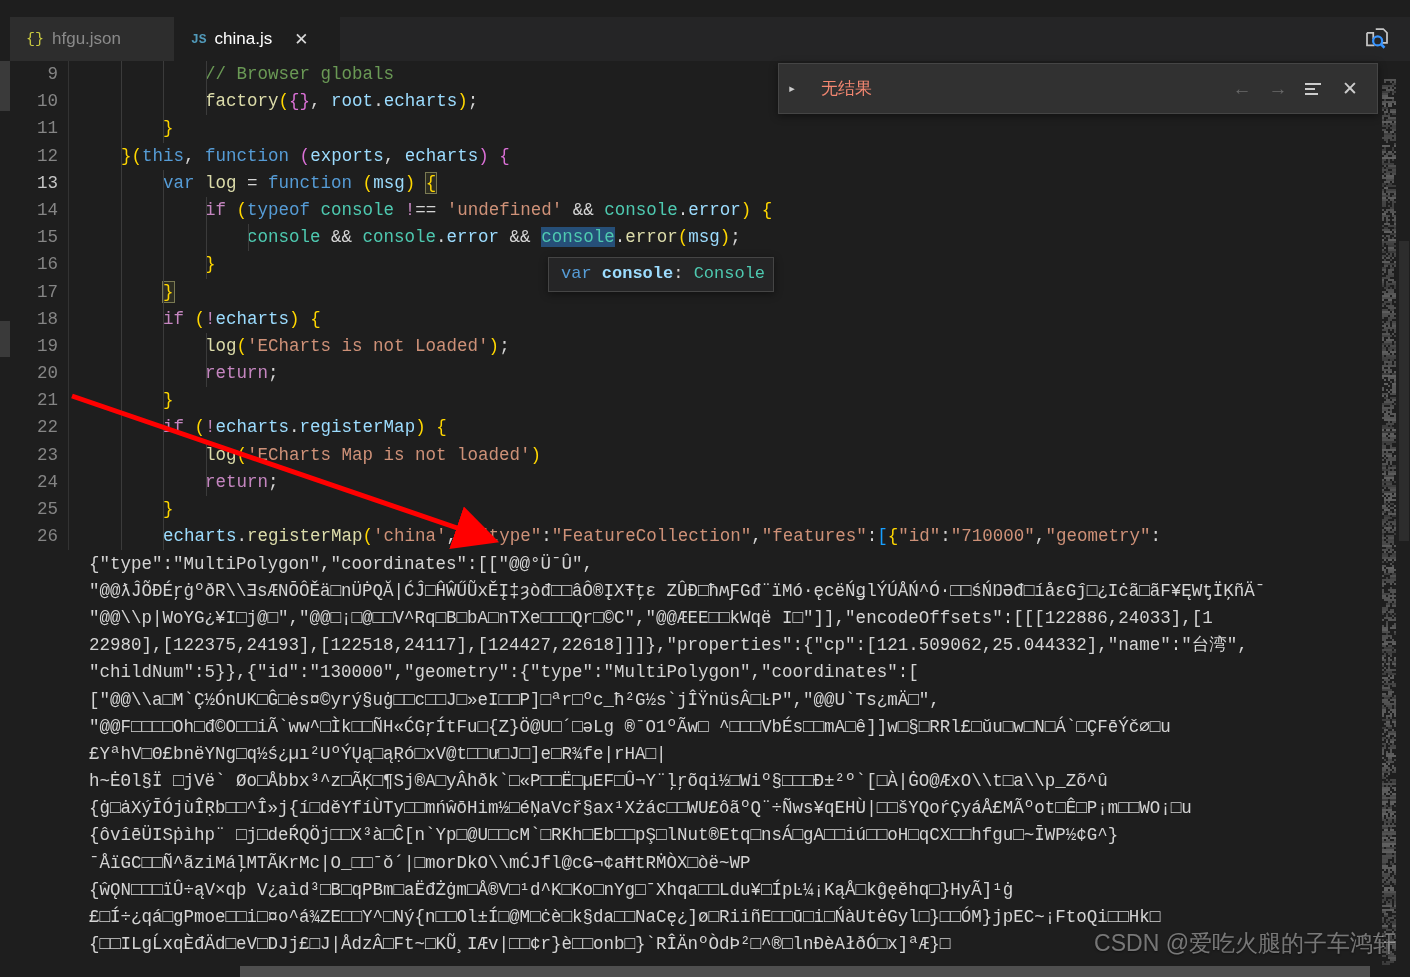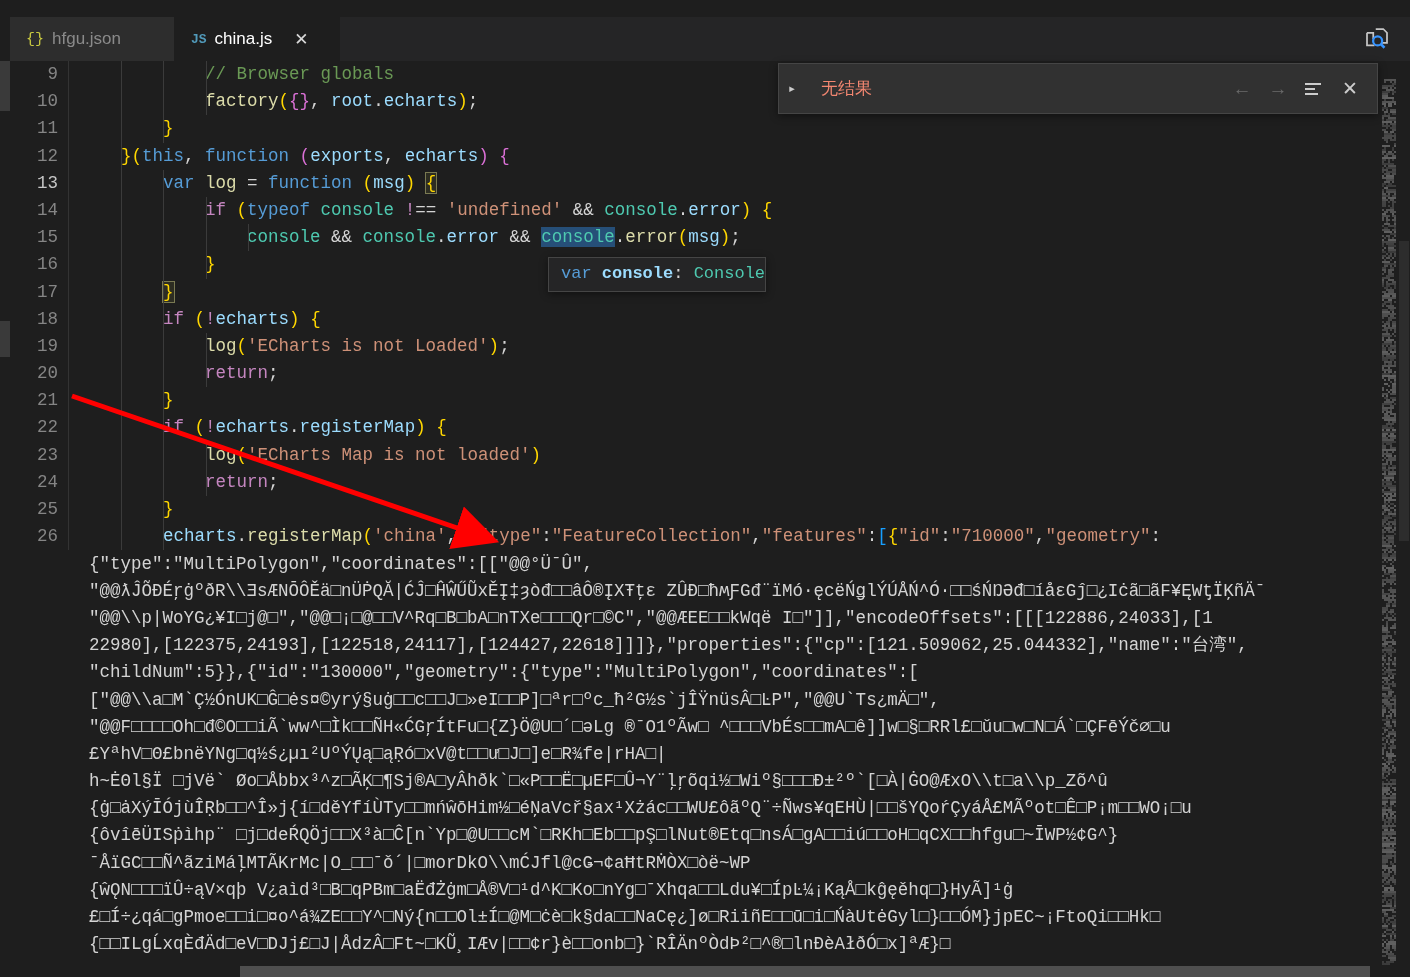--- a/index.html
+++ b/index.html
@@ -99,21 +99,21 @@
     font-family:"Liberation Mono", monospace;
     font-size:17.5px; line-height:27.2px;
     color:#d4d4d4; white-space:pre;
   }
   .wrap .wl { height:27.2px; overflow:hidden; }
 
   
   .hovertip {
     position:absolute; left:548px; top:196px;
     background:#252526; border:1px solid #454545;
-    padding:5px 0 6px 12px;
+    padding:5px 8px 6px 12px;
     font-family:"Liberation Mono", monospace; font-size:17px;
     line-height:22px; color:#d4d4d4; white-space:pre;
     box-shadow:0 2px 8px rgba(0,0,0,.45); z-index:30;
   }
 
   
   .findwidget {
     position:absolute; left:778px; top:63px; width:600px; height:51px;
     background:#313131; border:1px solid #454545;
     display:flex; align-items:center; z-index:40;
@@ -705,14 +705,15 @@
 
   <svg class="arrowsvg">
     <defs>
       <marker id="ah" markerWidth="9" markerHeight="9" refX="2" refY="4.5" orient="auto">
         <polygon points="0,0 9,4.5 0,9" fill="#ff0000"></polygon>
       </marker>
     </defs>
     <line id="arrowline" x1="72" y1="396" x2="466" y2="531" stroke="#ff0000" stroke-width="5" marker-end="url(#ah)"></line>
   </svg>
 
+  <div class="watermark">CSDN @爱吃火腿的子车鸿轩</div>
 
 </div>
 
 </body></html>

